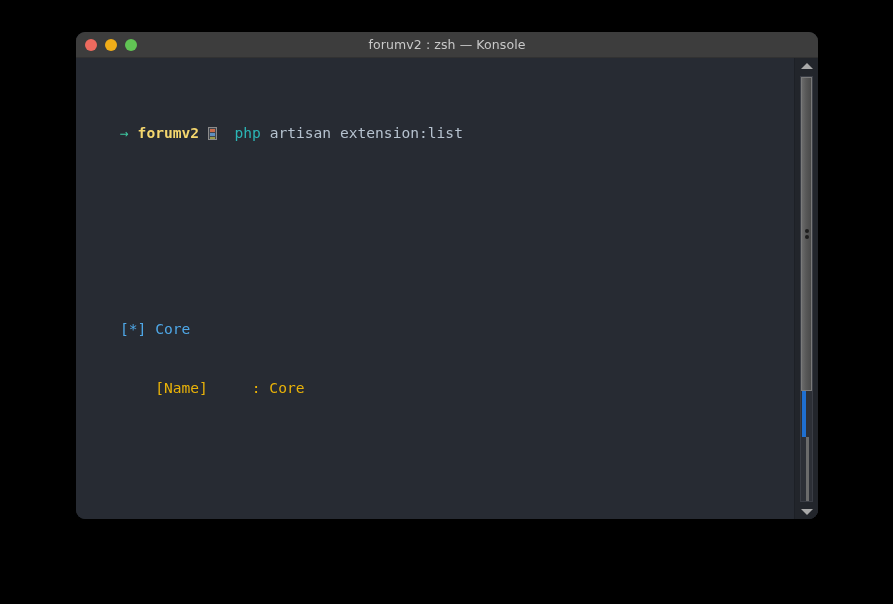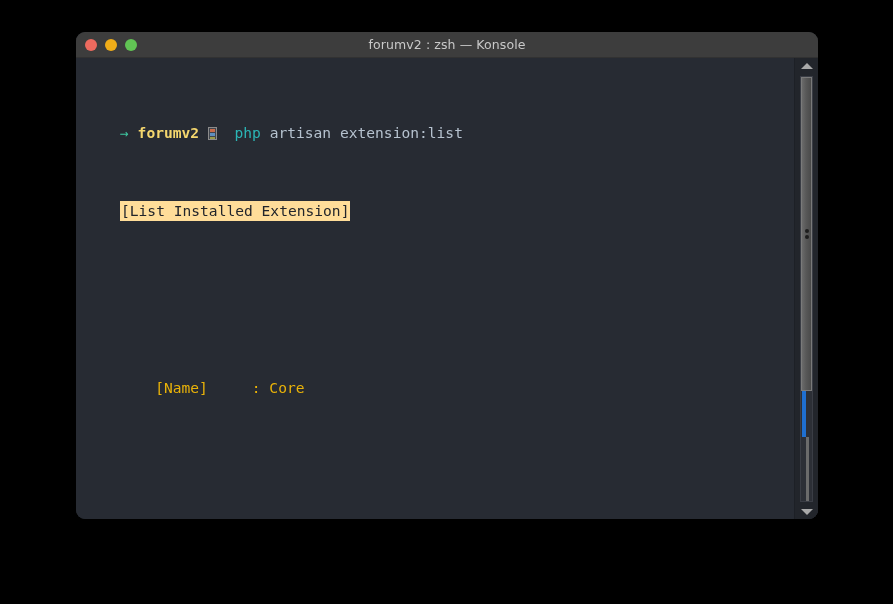--- a/index.html
+++ b/index.html
@@ -224,25 +224,25 @@
     </div>
     <div id="window-title">forumv2 : zsh — Konsole</div>
   </div>
 
   <div id="terminal-body">
 
     <div id="terminal-content">
 
       <div class="line"><span class="prompt-arrow">→</span><span> </span><span class="prompt-dir">forumv2</span><span> </span><span class="prompt-glyph"></span><span>  </span><span class="cmd-bin">php</span><span> </span><span class="cmd-args">artisan extension:list</span></div>
 
-      <div class="line"><span class="banner">[List Installed Extension]</span></div>
 
       <div class="blank-line"></div>
 
       
+      <div class="line ext-header">[*] Core</div>
       <div class="line ext-field">    [Name]     : Core</div>
       
       
       
 
       
 
       
       
       

